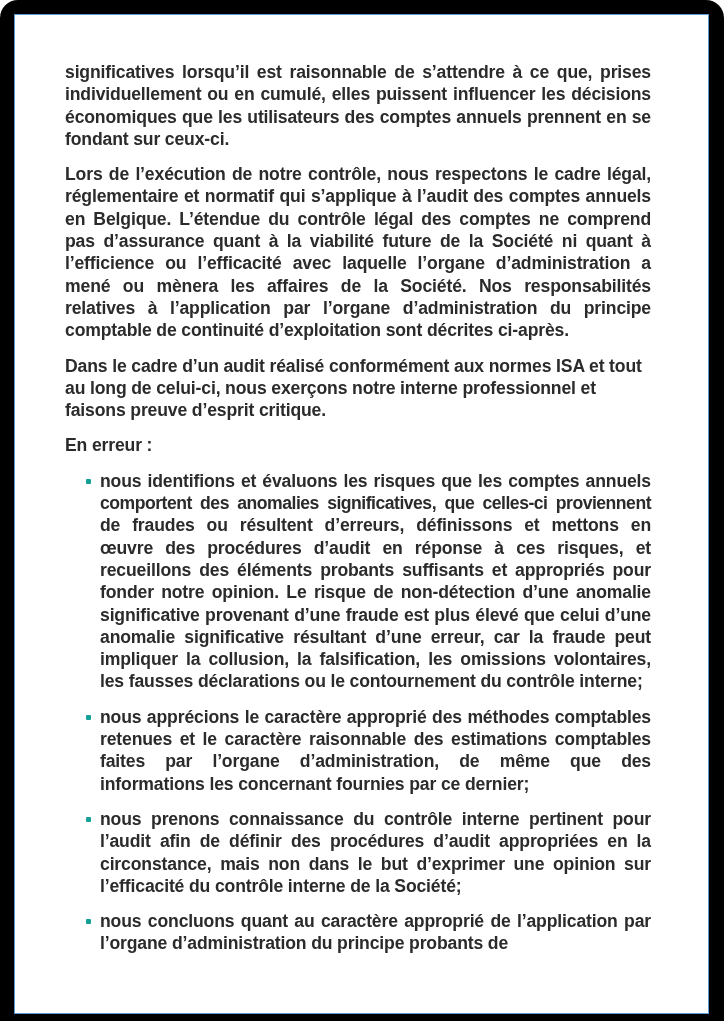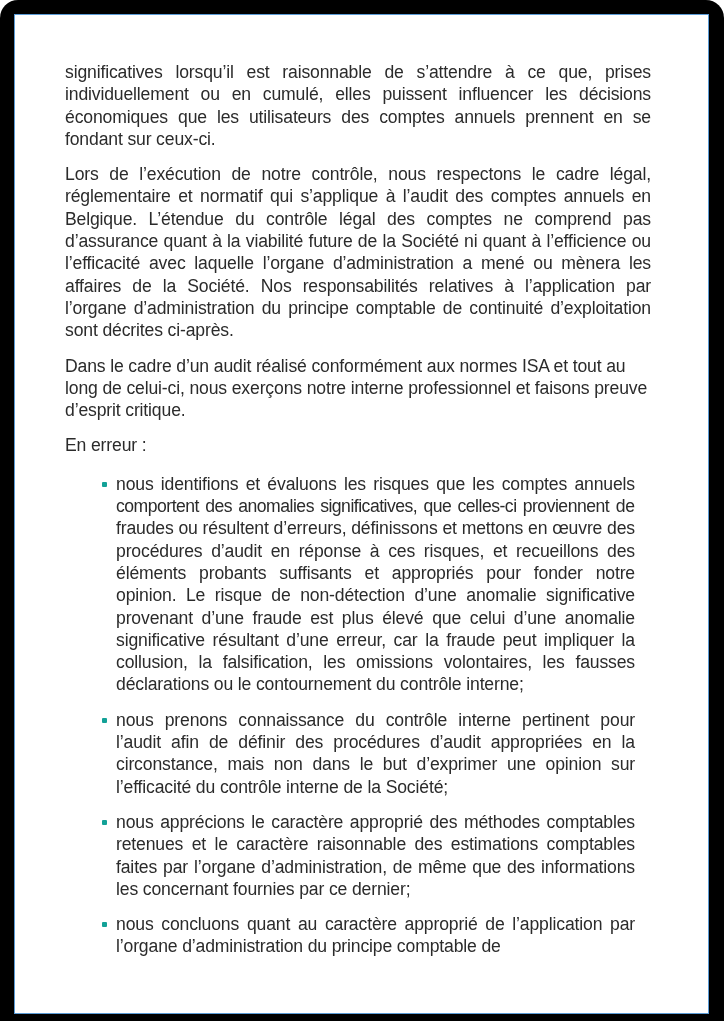--- a/index.html
+++ b/index.html
@@ -40,33 +40,34 @@
   
   #doc-body {
     position: absolute;
     left: 50px;
     top: 46px;
     width: 586px;
     color: #2b2b2b;
     font-size: 17.6px;
     line-height: 22.3px;
     letter-spacing: -0.15px;
+    font-weight: bold;
   }
 
   .para {
     margin: 0 0 13px 0;
     text-align: justify;
     text-justify: inter-word;
     hyphens: none;
   }
   .para.last-short { text-align: left; }
 
   .bullet-list {
     list-style: none;
-    margin: 16px;
+    margin: 0;
     padding: 0;
   }
   .bullet-item {
     position: relative;
     padding-left: 35px;
     margin-bottom: 13px;
     text-align: justify;
     text-justify: inter-word;
   }
   .bullet-item:last-child { margin-bottom: 0; }
@@ -102,30 +103,30 @@
 
         <li class="bullet-item">
           <span class="bullet-dot"></span>
           <span>nous identifions et évaluons les risques que les comptes annuels</span>
           <span class="tight"> comportent des anomalies significatives, que celles-ci proviennent</span>
           <span> de fraudes ou résultent d’erreurs, définissons et mettons en œuvre des procédures d’audit en réponse à ces risques, et recueillons des éléments probants suffisants et appropriés pour fonder notre opinion. Le risque de non-détection d’une anomalie significative provenant d’une fraude est plus élevé que celui d’une anomalie significative résultant d’une erreur, car la fraude peut impliquer la collusion, la falsification, les omissions volontaires, les fausses déclarations ou le contournement du contrôle interne;</span>
         </li>
 
         <li class="bullet-item">
           <span class="bullet-dot"></span>
+          <span>nous apprécions le caractère approprié des méthodes comptables retenues et le caractère raisonnable des estimations comptables faites par l’organe d’administration, de même que des informations les concernant fournies par ce dernier;</span>
+        </li>
+
+        <li class="bullet-item">
+          <span class="bullet-dot"></span>
           <span>nous prenons connaissance du contrôle interne pertinent pour l’audit afin de définir des procédures d’audit appropriées en la circonstance, mais non dans le but d’exprimer une opinion sur l’efficacité du contrôle interne de la Société;</span>
         </li>
 
         <li class="bullet-item">
           <span class="bullet-dot"></span>
-          <span>nous apprécions le caractère approprié des méthodes comptables retenues et le caractère raisonnable des estimations comptables faites par l’organe d’administration, de même que des informations les concernant fournies par ce dernier;</span>
-        </li>
-
-        <li class="bullet-item">
-          <span class="bullet-dot"></span>
-          <span>nous concluons quant au caractère approprié de l’application par l’organe d’administration du principe comptable de</span>
+          <span>nous concluons quant au caractère approprié de l’application par l’organe d’administration du principe probants de</span>
         </li>
 
       </ul>
     </div>
 
   </div>
 </div>
 
 </body></html>

